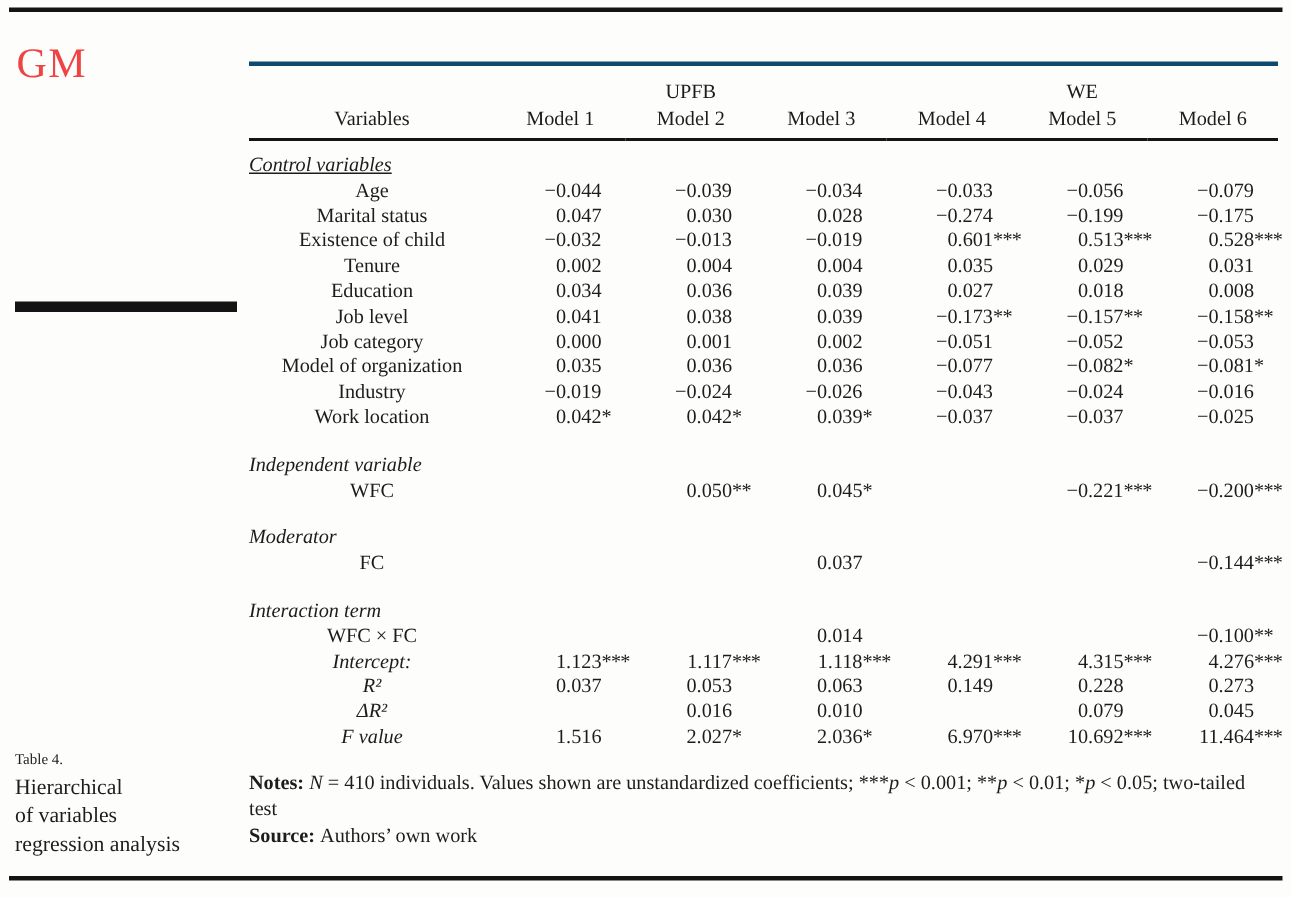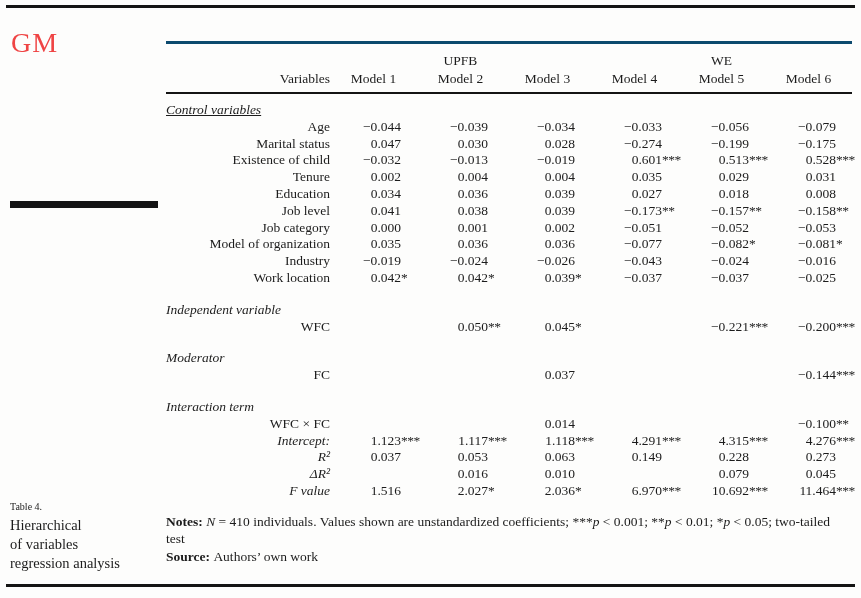--- a/index.html
+++ b/index.html
@@ -16,29 +16,29 @@
   .logo { position:absolute; left:11px; top:27px; font-size:28px; letter-spacing:1px; color:#ef4444; }
 
   .caption { position:absolute; left:10px; top:497px; width:155px; font-size:14.5px; line-height:19px; }
   .caption .title { font-weight:normal; font-size:10px; }
 
   .table-wrap { position:absolute; left:166px; top:41px; width:686px; border-top:3px solid #0c4a6e; }
   table.reg { width:100%; border-collapse:collapse; table-layout:fixed; font-size:13.5px; }
   col.c-label { width:164px; }
   th { font-weight:normal; padding:0; }
   th.group   { text-align:center; padding-top:9px; line-height:16px; }
-  th.var-h   { text-align:right; vertical-align:bottom; padding-bottom:5px; }
+  th.var-h   { text-align:center; vertical-align:bottom; padding-bottom:5px; }
   th.model-h { text-align:center; padding:2px 0 5px 0; }
   tr.cols th { border-bottom:2px solid #141414; }
 
   tbody td { padding:0; line-height:16.8px; vertical-align:bottom; }
   td.section-title { font-style:italic; }
   tr.first td { padding-top:8px;text-decoration:underline; }
   tr.gap td   { padding-top:15px; }
-  td.row-label { text-align:right; white-space:nowrap; }
+  td.row-label { text-align:center; white-space:nowrap; }
   td.row-label.it { font-style:italic;margin-left:37px; }
   td.val { text-align:right; white-space:nowrap; }
   td.val .stars { display:inline-block; width:16px; text-align:left; letter-spacing:-0.5px; }
 
   .notes { margin-top:13px; font-size:13.5px; line-height:17.5px; width:686px; }
   .notes p { margin:0; }
   .notes .b { font-weight:bold; }
   .notes .i { font-style:italic; }
 </style>
 </head>

